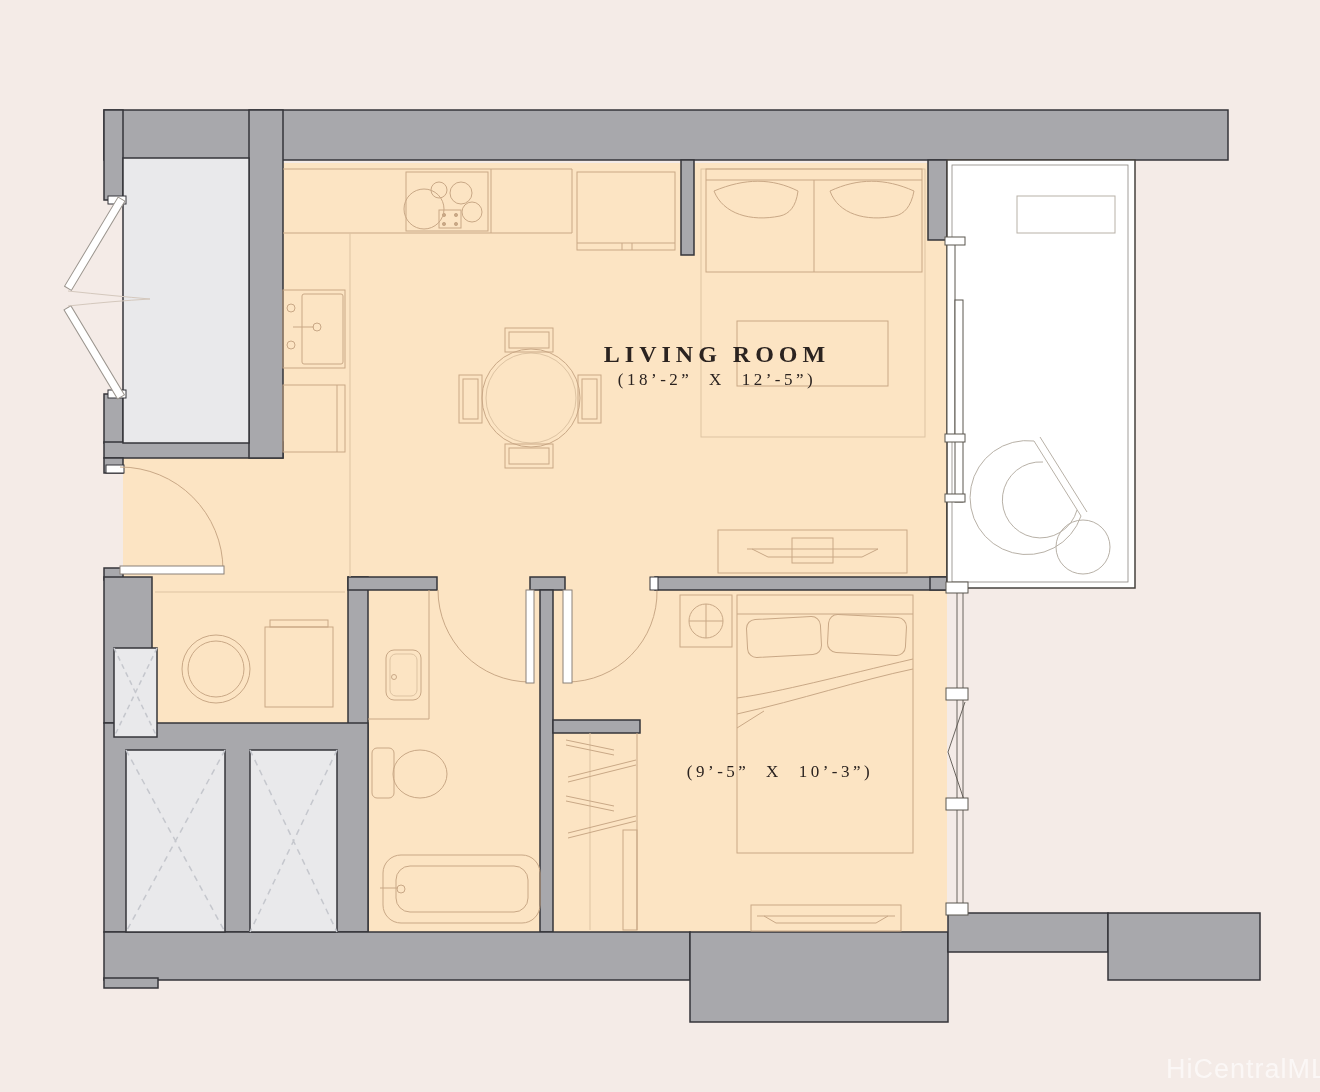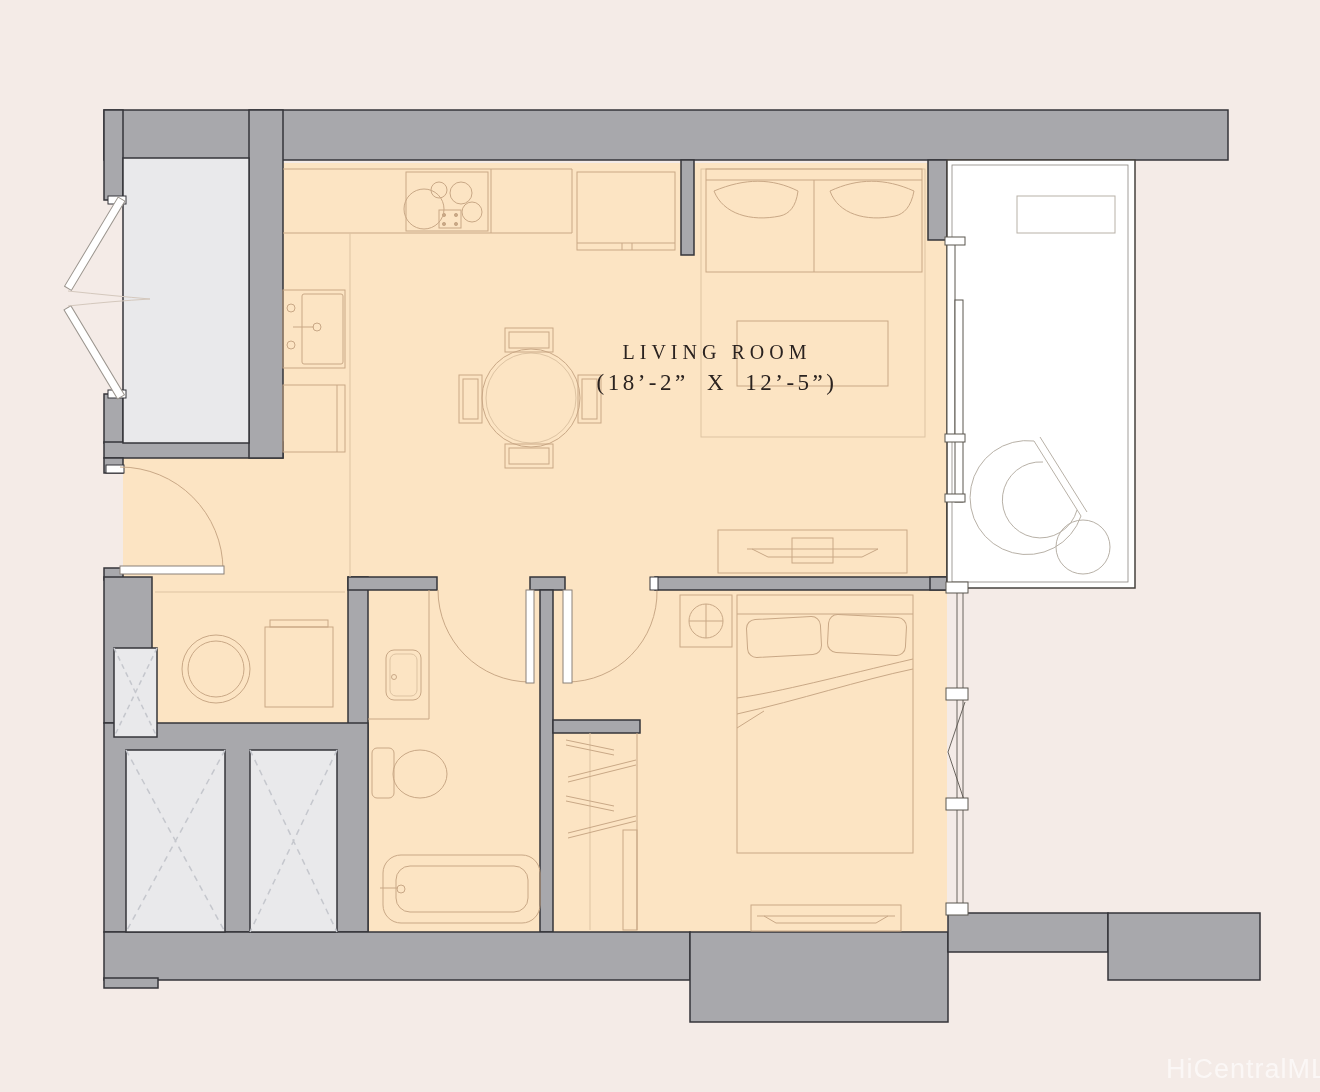--- a/index.html
+++ b/index.html
@@ -1,21 +1,21 @@
 <!DOCTYPE html>
 <html><head>
 <meta charset="utf-8">
 <style>
   html,body{margin:0;padding:0;}
   #stage{position:relative;width:1320px;height:1092px;background:#f4ebe7;overflow:hidden;
          font-family:"Liberation Serif","DejaVu Serif",serif;}
   #plan-svg{position:absolute;left:0;top:0;}
   .lbl{position:absolute;color:#2b2320;text-align:center;pointer-events:none;}
-  .room-name{font-size:20px;letter-spacing:5px;}
-  .room-dims{font-size:23px;letter-spacing:3.5px;word-spacing:9px;}
+  .room-name{font-size:24px;letter-spacing:5px;font-weight:bold;}
+  .room-dims{font-size:17px;letter-spacing:3.5px;word-spacing:9px;}
   .watermark{position:absolute;left:1166px;top:1054px;white-space:nowrap;
              font-family:"Liberation Sans","DejaVu Sans",sans-serif;
              font-size:27px;color:rgba(255,255,255,0.62);letter-spacing:1px;}
 </style>
 </head>
 <body>
 
 <div id="stage">
 
 <svg id="plan-svg" width="1320" height="1092" viewBox="0 0 1320 1092">
@@ -260,16 +260,17 @@
       <rect x="563" y="590" width="9" height="93" fill="#ffffff" stroke="#8a8078" stroke-width="1"></rect>
       <rect x="650" y="577" width="8" height="13" fill="#ffffff" stroke="#35353a" stroke-width="1"></rect>
     </g>
   </g>
 
 </svg>
 
 <div class="lbl room-name" style="left:560px;top:341px;width:314px;">LIVING ROOM</div>
 <div class="lbl room-dims" style="left:560px;top:370px;width:314px;">(18’-2” X 12’-5”)</div>
 
+<div class="lbl room-dims" style="left:630px;top:762px;width:300px;">(9’-5” X 10’-3”)</div>
 
 <div class="watermark">HiCentralMLS</div>
 
 </div>
 
 </body></html>

